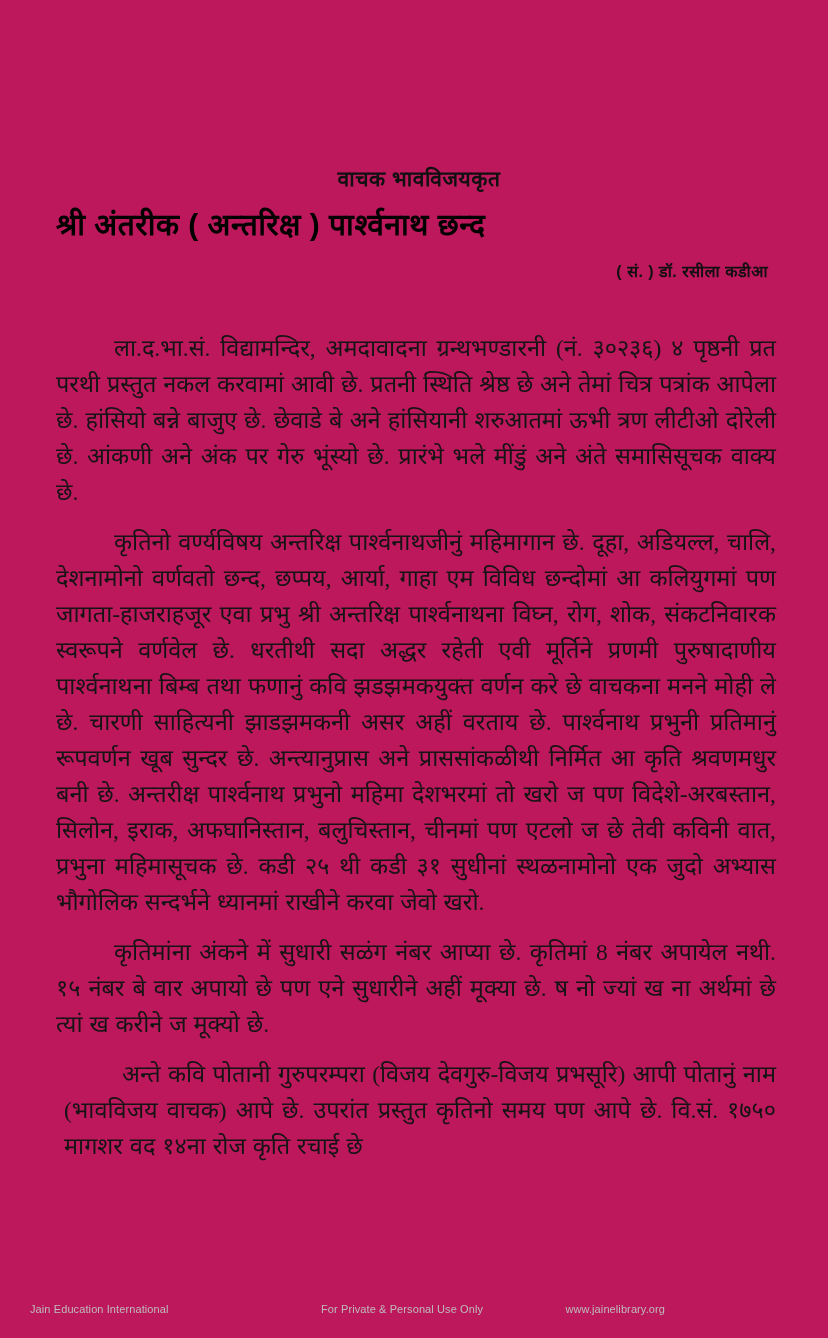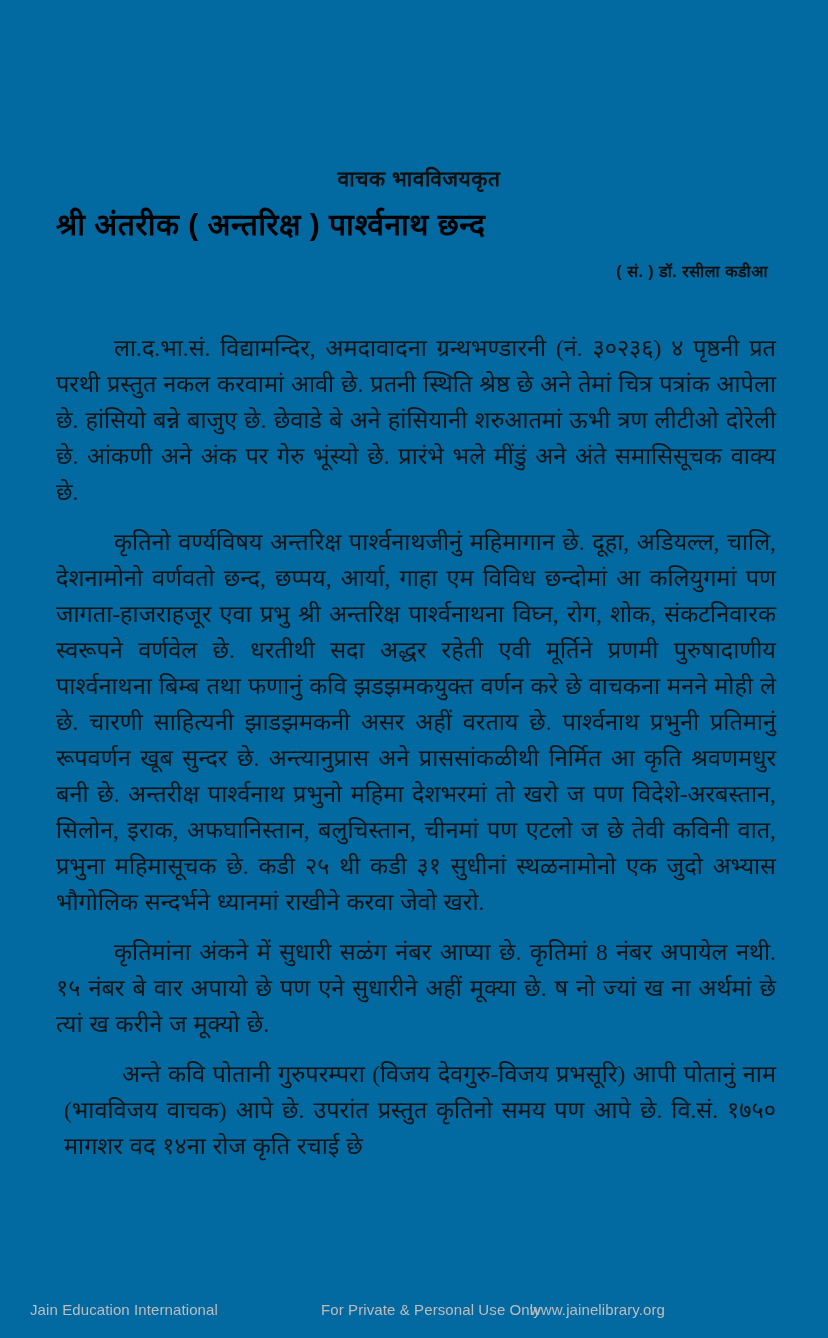--- a/index.html
+++ b/index.html
@@ -4,21 +4,21 @@
 <style>
   html, body {
     margin: 0;
     padding: 0;
     background: #ffffff;
   }
   .page {
     position: relative;
     width: 828px;
     height: 1338px;
-    background: #0369a1;
+    background: #be185d;
     overflow: hidden;
     font-family: "Liberation Serif", "DejaVu Serif", serif;
     color: #121212;
   }
 
   
   .header {
     position: absolute;
     left: 56px;
     top: 166px;
@@ -84,21 +84,21 @@
   
   .footer {
     position: absolute;
     left: 0;
     top: 1296px;
     width: 695px;
     height: 26px;
     display: flex;
     align-items: center;
     font-family: "Liberation Sans", "DejaVu Sans", sans-serif;
-    font-size: 15px;
+    font-size: 11px;
     color: #bdbdbd;
     letter-spacing: 0.1px;
   }
   .footer-left {
     position: absolute;
     left: 30px;
   }
   .footer-center {
     position: absolute;
     left: 321px;

